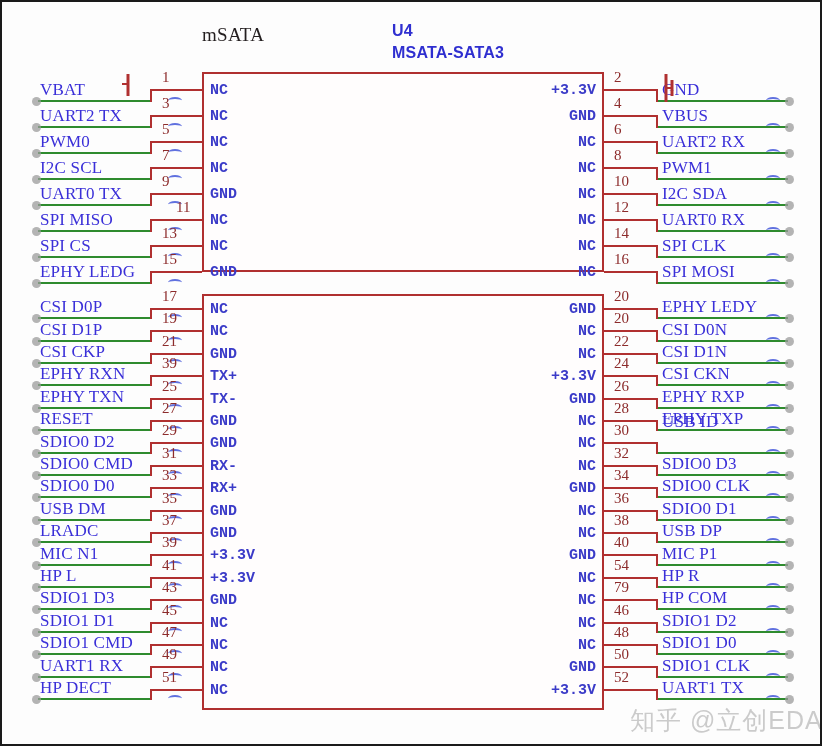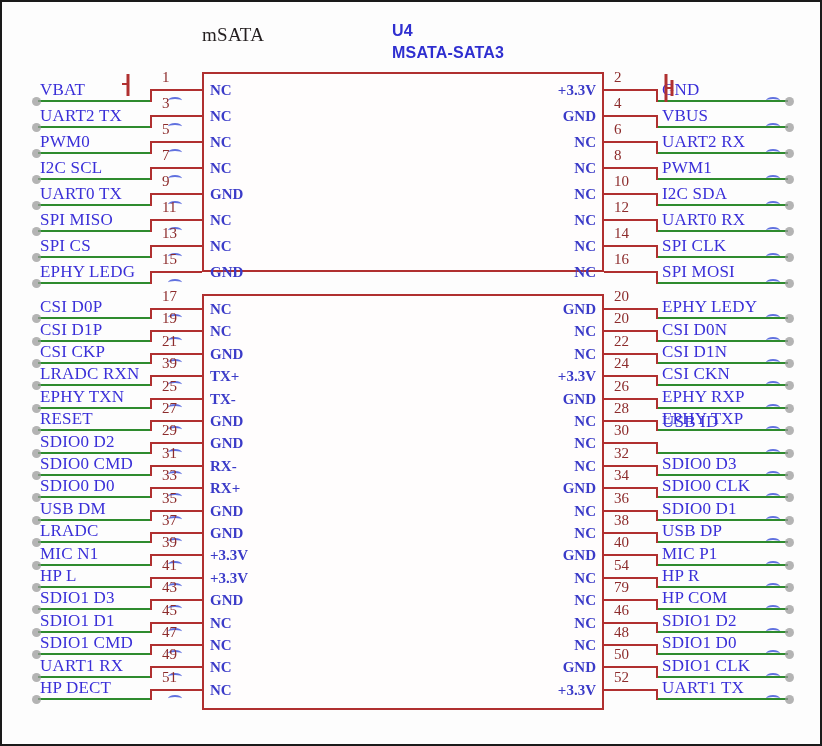--- a/index.html
+++ b/index.html
@@ -36,21 +36,21 @@
     font-family:"Liberation Sans", sans-serif;
     font-size:16px;
     font-weight:bold;
     color:#2f2fd0;
     white-space:nowrap;
     letter-spacing:.2px;
   }
   
   .pinname{
     position:absolute;
-    font-family:Liberation Serif, serif;
+    font-family:Liberation Mono, monospace;
     font-size:15px;
     font-weight:bold;
     color:#3b3bc8;
     white-space:nowrap;
     line-height:1;
   }
   .pinname.l{text-align:left;}
   .pinname.r{text-align:right;}
   
   .pinnum{
@@ -159,21 +159,21 @@
       <div class="pinname l" style="left:208px;top:185px;">GND</div>
       <div class="wire-red" style="left:148px;top:191px;width:52px;"></div>
       <div class="pinnum" style="left:160px;top:172px;">9</div>
       <div class="wire-green" style="left:36px;top:202px;width:112px;"></div>
       <div class="vwire-red" style="left:148px;top:191px;height:13px;"></div>
       <div class="term" style="left:30px;top:199px;"></div>
       <div class="netlabel" style="left:38px;top:183px;">UART0 TX</div>
       <div class="hop" style="left:166px;top:199px;"></div>
       <div class="pinname l" style="left:208px;top:211px;">NC</div>
       <div class="wire-red" style="left:148px;top:217px;width:52px;"></div>
-      <div class="pinnum" style="left:160px;top:198px;font-family:Liberation Serif, serif;">11</div>
+      <div class="pinnum" style="left:174px;top:198px;font-family:Liberation Serif, serif;">11</div>
       <div class="wire-green" style="left:36px;top:228px;width:112px;"></div>
       <div class="vwire-red" style="left:148px;top:217px;height:13px;"></div>
       <div class="term" style="left:30px;top:225px;"></div>
       <div class="netlabel" style="left:38px;top:209px;">SPI MISO</div>
       <div class="hop" style="left:166px;top:225px;"></div>
       <div class="pinname l" style="left:208px;top:237px;">NC</div>
       <div class="wire-red" style="left:148px;top:243px;width:52px;"></div>
       <div class="pinnum" style="left:160px;top:224px;">13</div>
       <div class="wire-green" style="left:36px;top:254px;width:112px;"></div>
       <div class="vwire-red" style="left:148px;top:243px;height:13px;"></div>
@@ -275,21 +275,21 @@
       <div class="vwire-red" style="left:148px;top:350.8px;height:11.199999999999989px;"></div>
       <div class="term" style="left:30px;top:357px;"></div>
       <div class="netlabel" style="left:38px;top:341px;">CSI CKP</div>
       <div class="hop" style="left:166px;top:357px;"></div>
       <div class="pinname l" style="left:208px;top:367.2px;">TX+</div>
       <div class="wire-red" style="left:148px;top:373.2px;width:52px;"></div>
       <div class="pinnum" style="left:160px;top:354.2px;">39</div>
       <div class="wire-green" style="left:36px;top:382.4px;width:112px;"></div>
       <div class="vwire-red" style="left:148px;top:373.2px;height:11.199999999999989px;"></div>
       <div class="term" style="left:30px;top:379.4px;"></div>
-      <div class="netlabel" style="left:38px;top:363.4px;">LRADC RXN</div>
+      <div class="netlabel" style="left:38px;top:363.4px;">EPHY RXN</div>
       <div class="hop" style="left:166px;top:379.4px;"></div>
       <div class="pinname l" style="left:208px;top:389.6px;">TX-</div>
       <div class="wire-red" style="left:148px;top:395.6px;width:52px;"></div>
       <div class="pinnum" style="left:160px;top:376.6px;">25</div>
       <div class="wire-green" style="left:36px;top:404.8px;width:112px;"></div>
       <div class="vwire-red" style="left:148px;top:395.6px;height:11.199999999999989px;"></div>
       <div class="term" style="left:30px;top:401.8px;"></div>
       <div class="netlabel" style="left:38px;top:385.8px;">EPHY TXN</div>
       <div class="hop" style="left:166px;top:401.8px;"></div>
       <div class="pinname l" style="left:208px;top:412px;">GND</div>
@@ -550,14 +550,15 @@
   </div>
 
   <div class="pwr-gnd" style="left:660px;top:70px;">
     <svg width="20" height="34" viewBox="0 0 20 34">
       <line x1="4" y1="2" x2="4" y2="30" stroke="#b03030" stroke-width="3"></line>
       <line x1="10" y1="8" x2="10" y2="24" stroke="#b03030" stroke-width="3"></line>
       <line x1="4" y1="16" x2="10" y2="16" stroke="#b03030" stroke-width="2"></line>
     </svg>
   </div>
 
+  <div class="watermark" style="left:628px;top:702px;">知乎 @立创EDA</div>
 
 </div>
 
 </body></html>

